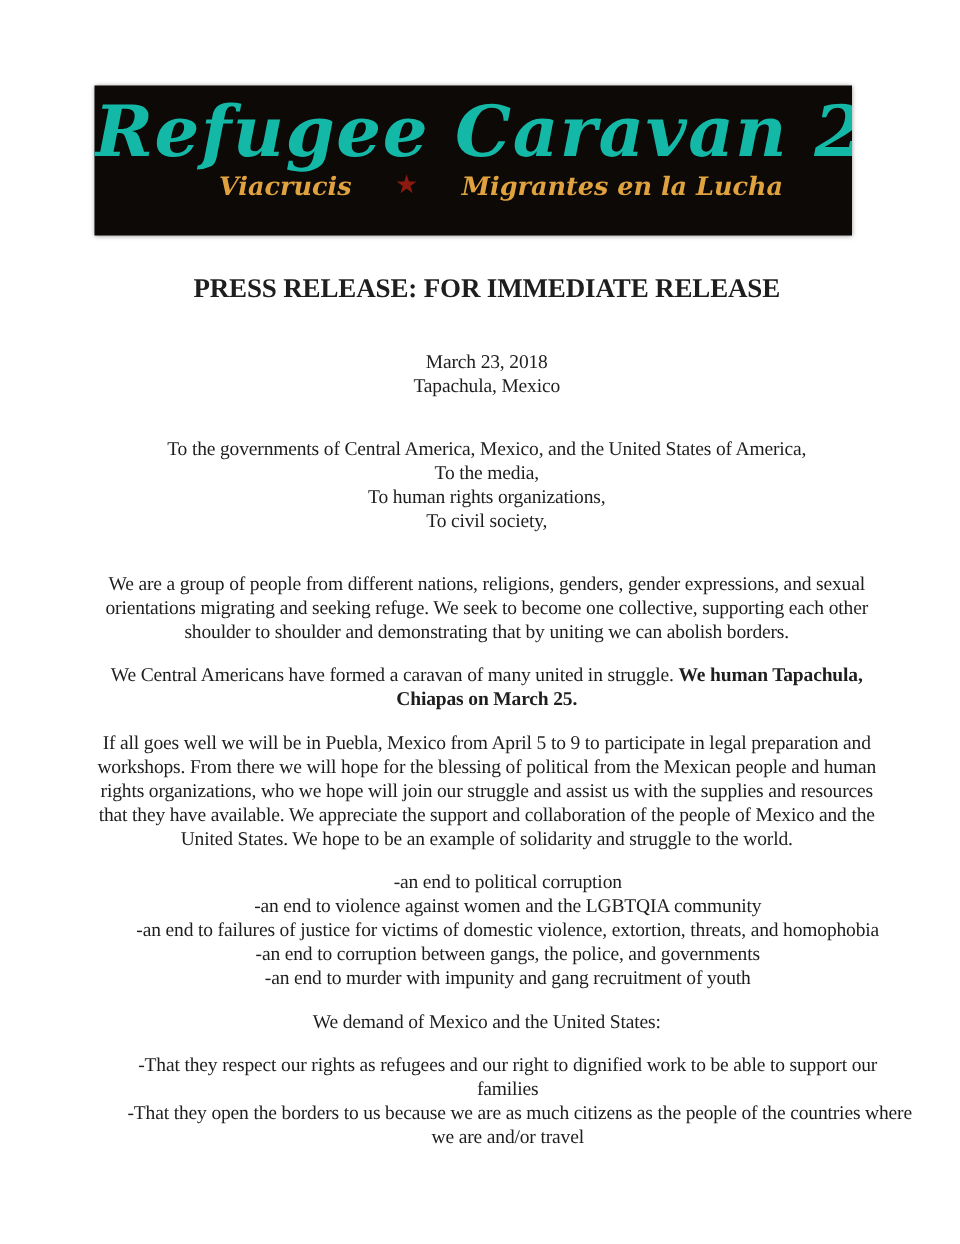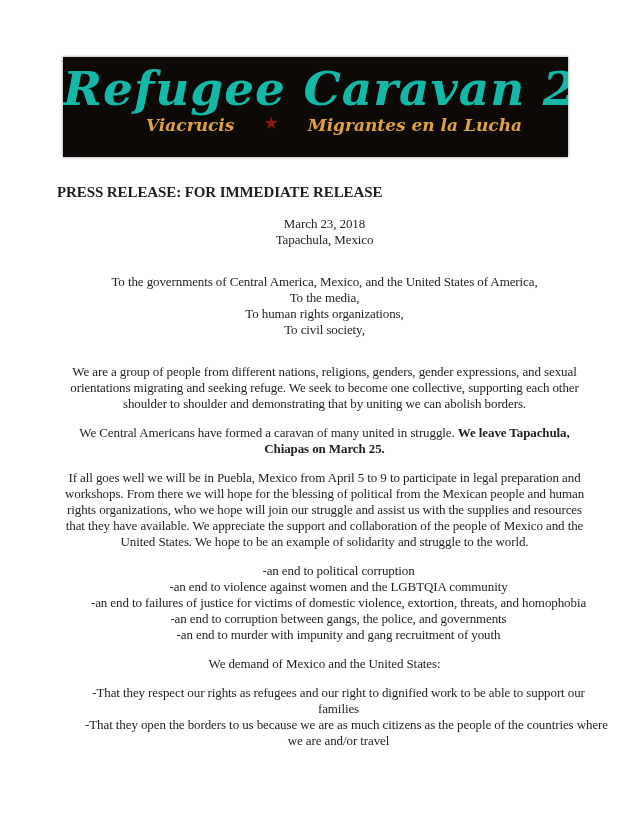--- a/index.html
+++ b/index.html
@@ -60,23 +60,24 @@
   .content {
     position: absolute;
     left: 57px;
     top: 184px;
     width: 535px;
     font-size: 13px;
     line-height: 16px;
     letter-spacing: -0.1px;
   }
   .headline {
+    text-align: center;
     font-weight: bold;
-    font-size: 15px;
-    margin-bottom: 16px;
+    font-size: 18px;
+    margin-bottom: 33px;
     white-space: nowrap;
   }
   .block { margin-bottom: 26px; }
   .para  { margin-bottom: 13px; }
   .line  { white-space: nowrap; text-align: center; }
   .bold  { font-weight: bold; }
   .list  { margin-bottom: 13px; margin-left: 28px; }
 </style>
 </head>
 <body>
@@ -108,21 +109,21 @@
       <div class="line">To civil society,</div>
     </div>
 
     <div class="para">
       <div class="line">We are a group of people from different nations, religions, genders, gender expressions, and sexual</div>
       <div class="line">orientations migrating and seeking refuge. We seek to become one collective, supporting each other</div>
       <div class="line">shoulder to shoulder and demonstrating that by uniting we can abolish borders.</div>
     </div>
 
     <div class="para">
-      <div class="line"><span>We Central Americans have formed a caravan of many united in struggle. </span><span class="bold">We leave Tapachula,</span></div>
+      <div class="line"><span>We Central Americans have formed a caravan of many united in struggle. </span><span class="bold">We human Tapachula,</span></div>
       <div class="line bold">Chiapas on March 25.</div>
     </div>
 
     <div class="para">
       <div class="line">If all goes well we will be in Puebla, Mexico from April 5 to 9 to participate in legal preparation and</div>
       <div class="line">workshops. From there we will hope for the blessing of political from the Mexican people and human</div>
       <div class="line">rights organizations, who we hope will join our struggle and assist us with the supplies and resources</div>
       <div class="line">that they have available. We appreciate the support and collaboration of the people of Mexico and the</div>
       <div class="line">United States. We hope to be an example of solidarity and struggle to the world.</div>
     </div>

